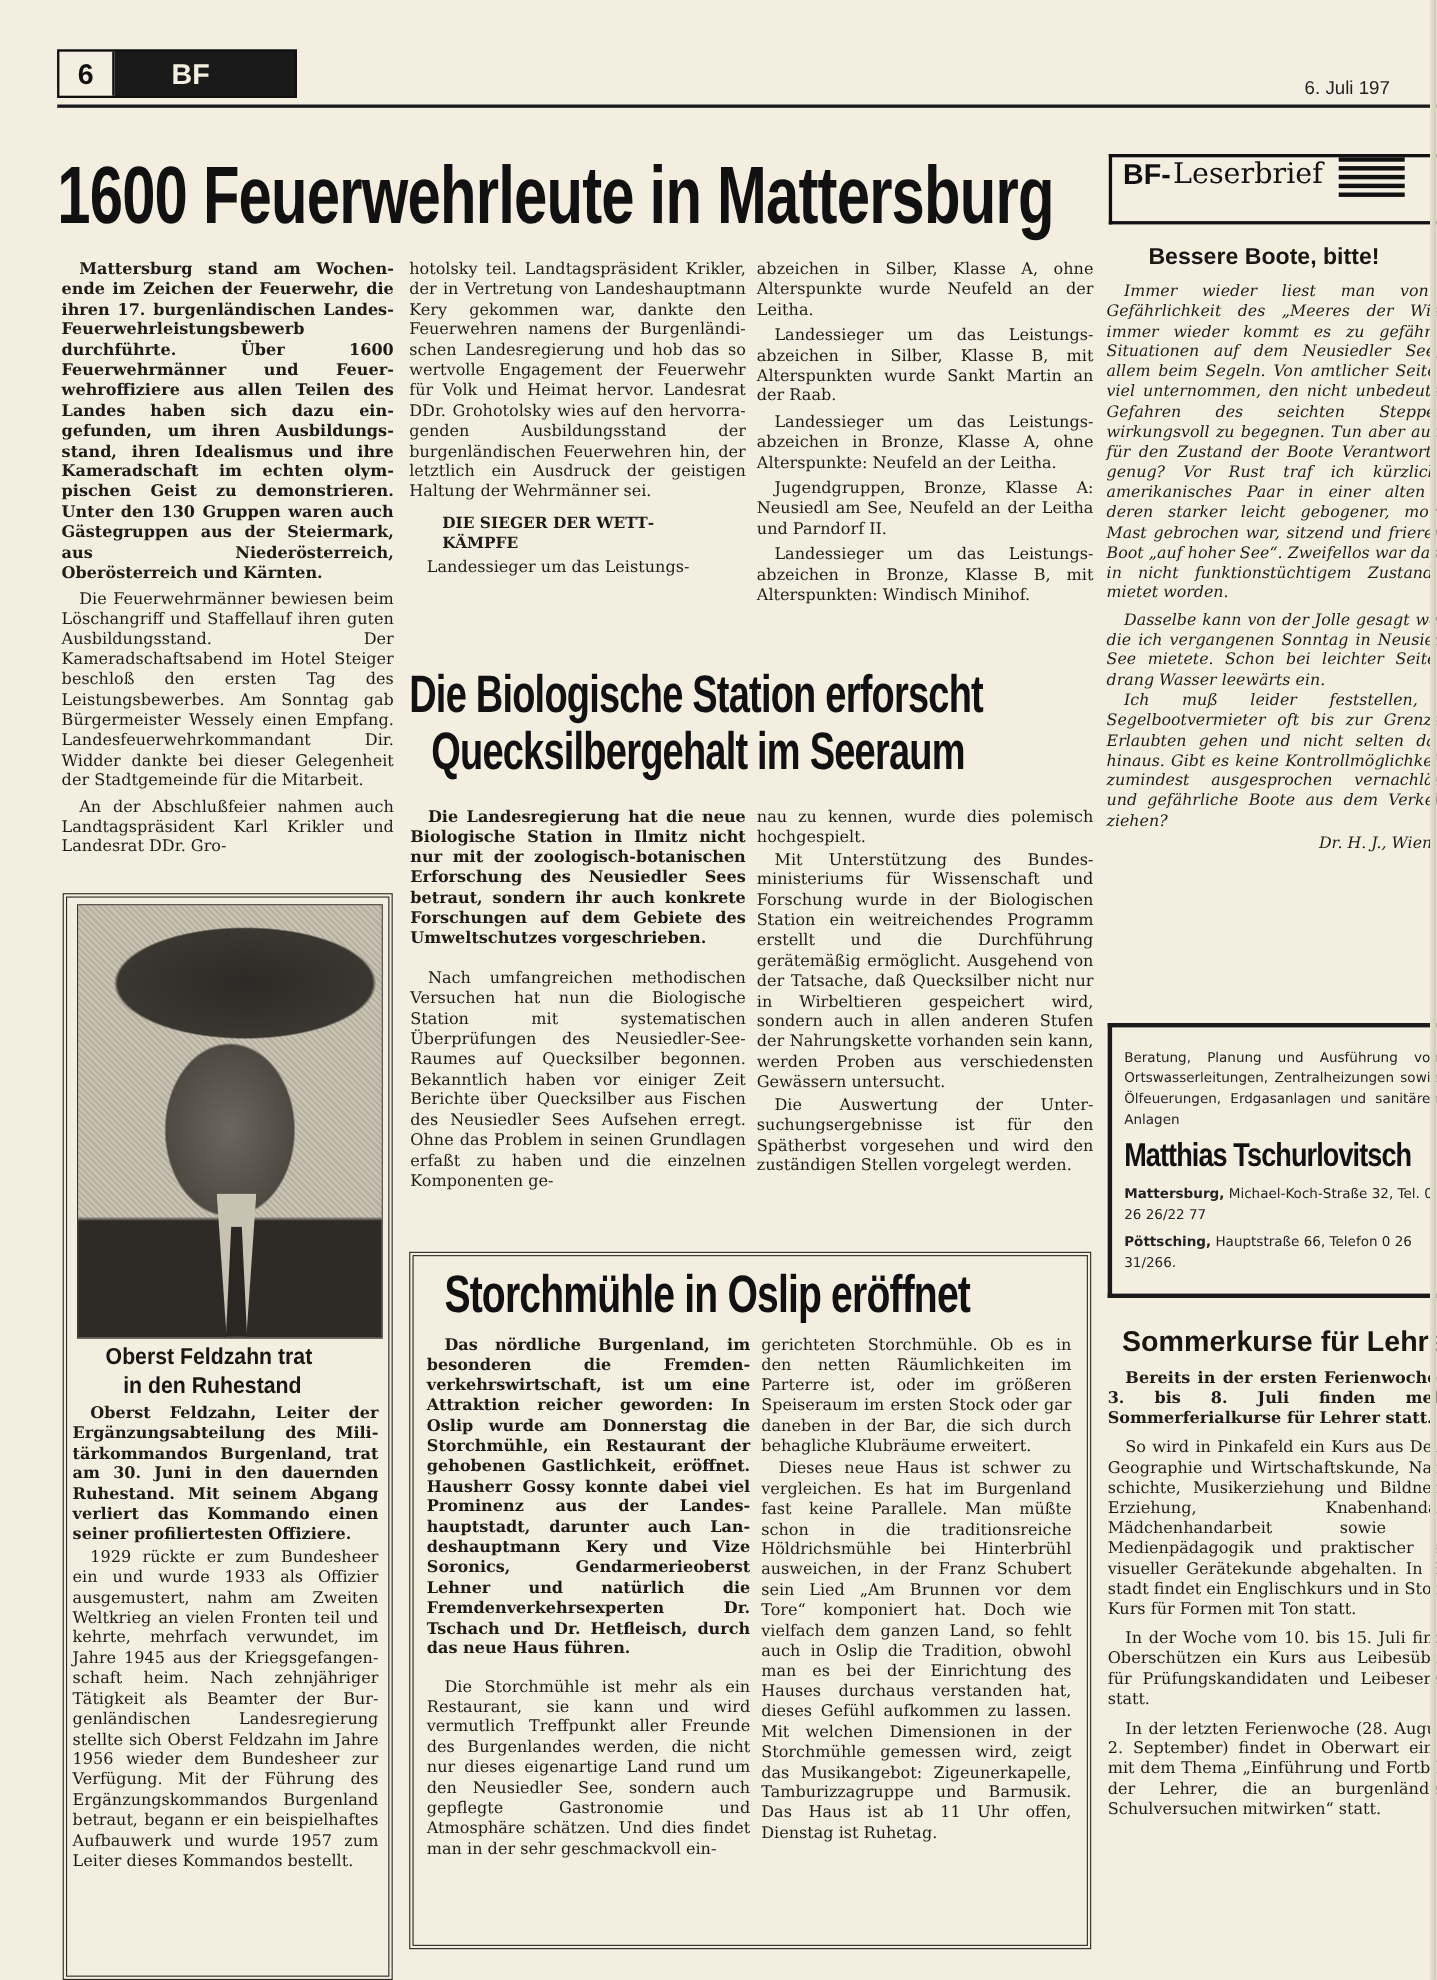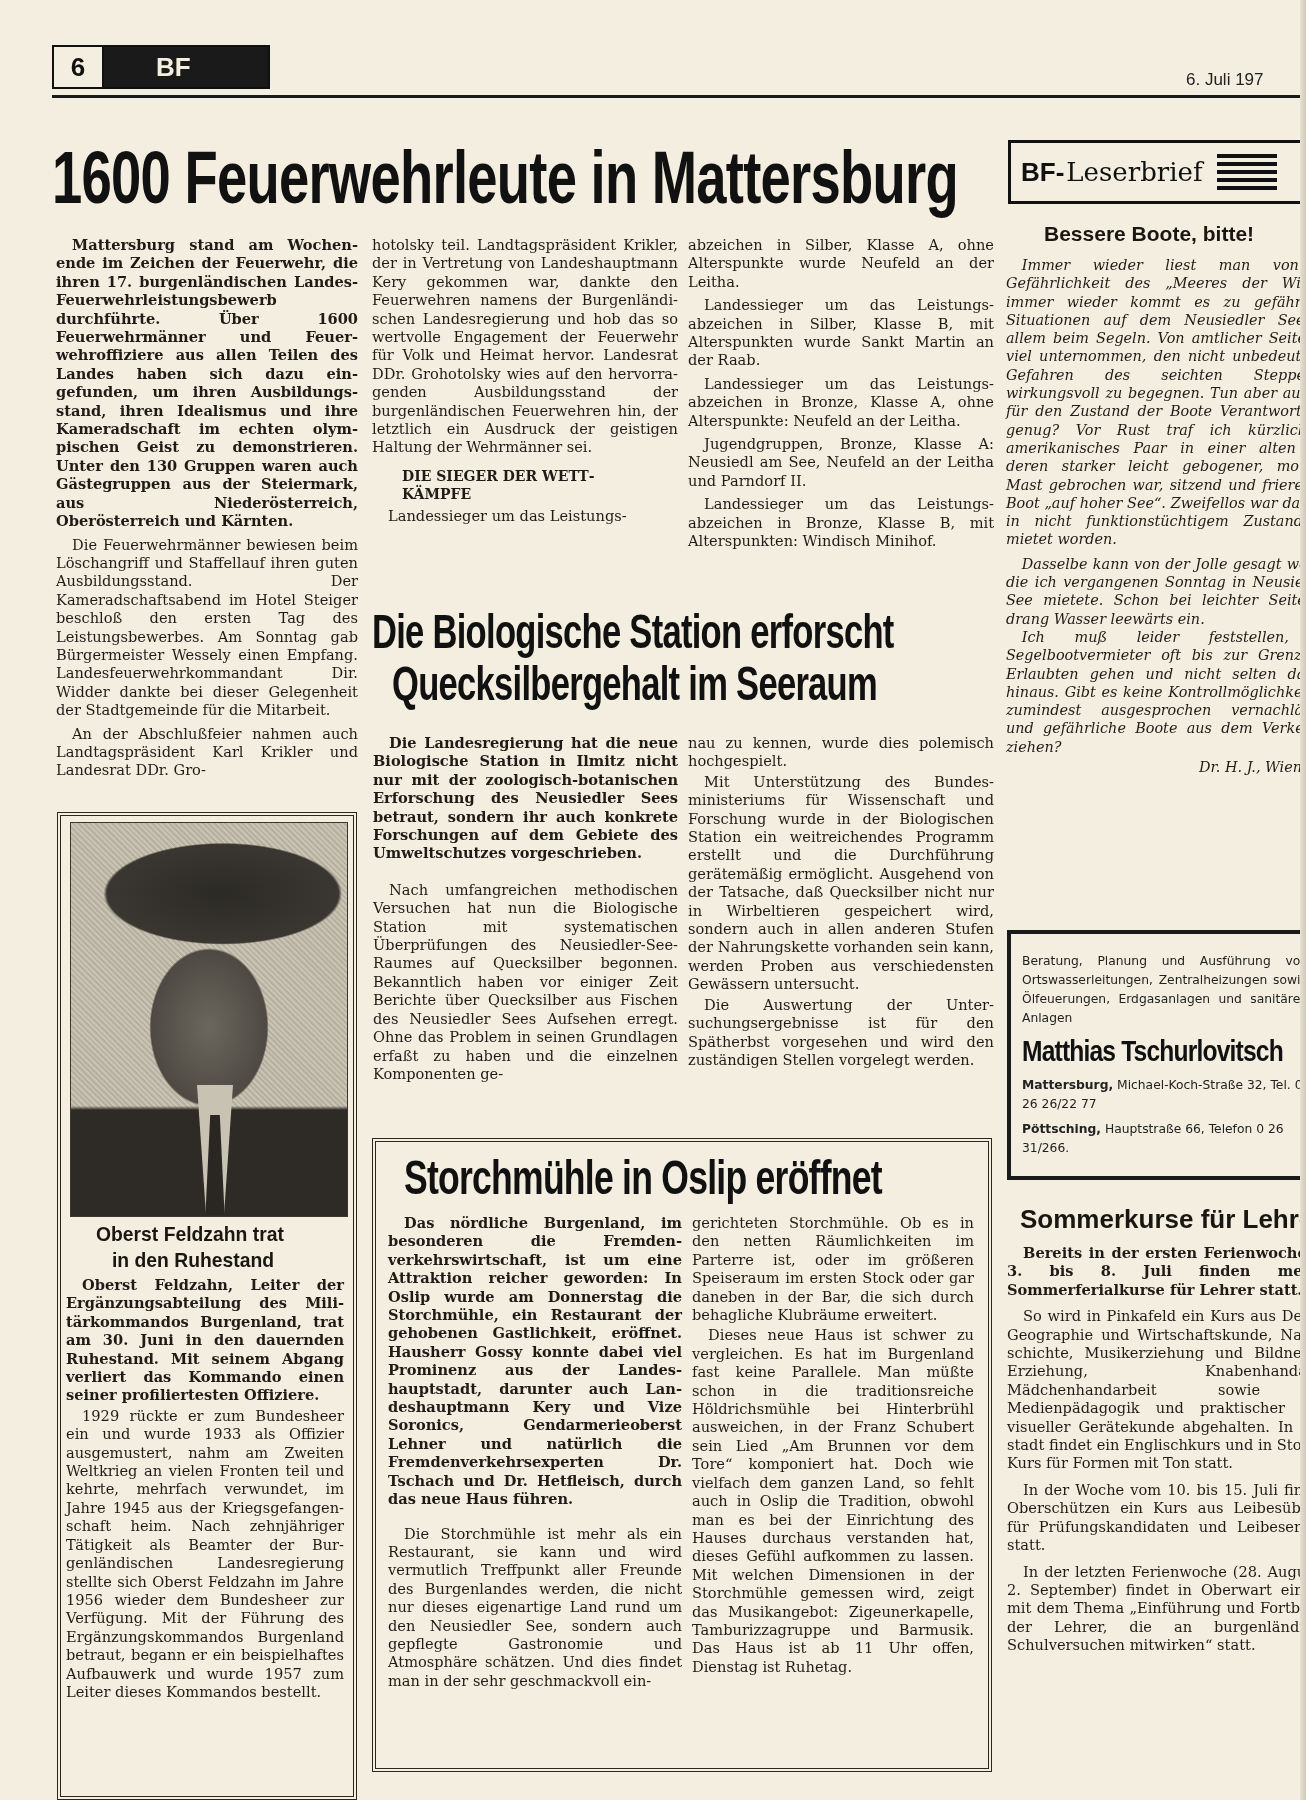--- a/index.html
+++ b/index.html
@@ -57,21 +57,21 @@
   .date-label {
     right: 0px; top: 70px; font-family: "Liberation Sans", sans-serif;
     font-size: 17px; color: #222; white-space: nowrap; width: 120px; overflow: hidden;
   }
   .top-rule { left: 52px; top: 95px; width: 1254px; height: 3px; background: #1a1a1a; }
 
   
   .leser-box {
     left: 1008px; top: 140px; width: 298px; height: 64px;
     border-top: 3px solid #111; border-bottom: 3px solid #111; border-left: 3px solid #111;
-    display: flex; align-items: center; padding-left: 10px;
+    display: flex; align-items: flex-start; padding-left: 10px;
   }
   .leser-box .bf { font-family: "Liberation Sans", sans-serif; font-weight: bold; font-size: 26px; color:#111; }
   .leser-box .script { font-family: "DejaVu Serif", serif; font-size: 26px; color:#111; margin-left: 2px; }
   .leser-box .stripes { margin-left: 14px; display:flex; flex-direction:column; gap: 4px; }
   .leser-box .stripes div { width: 60px; height: 4px; background: #111; }
 
   
   .photo-frame {
     left: 57px; top: 812px; width: 300px; height: 988px;
     border: 4px double #2a2620;

